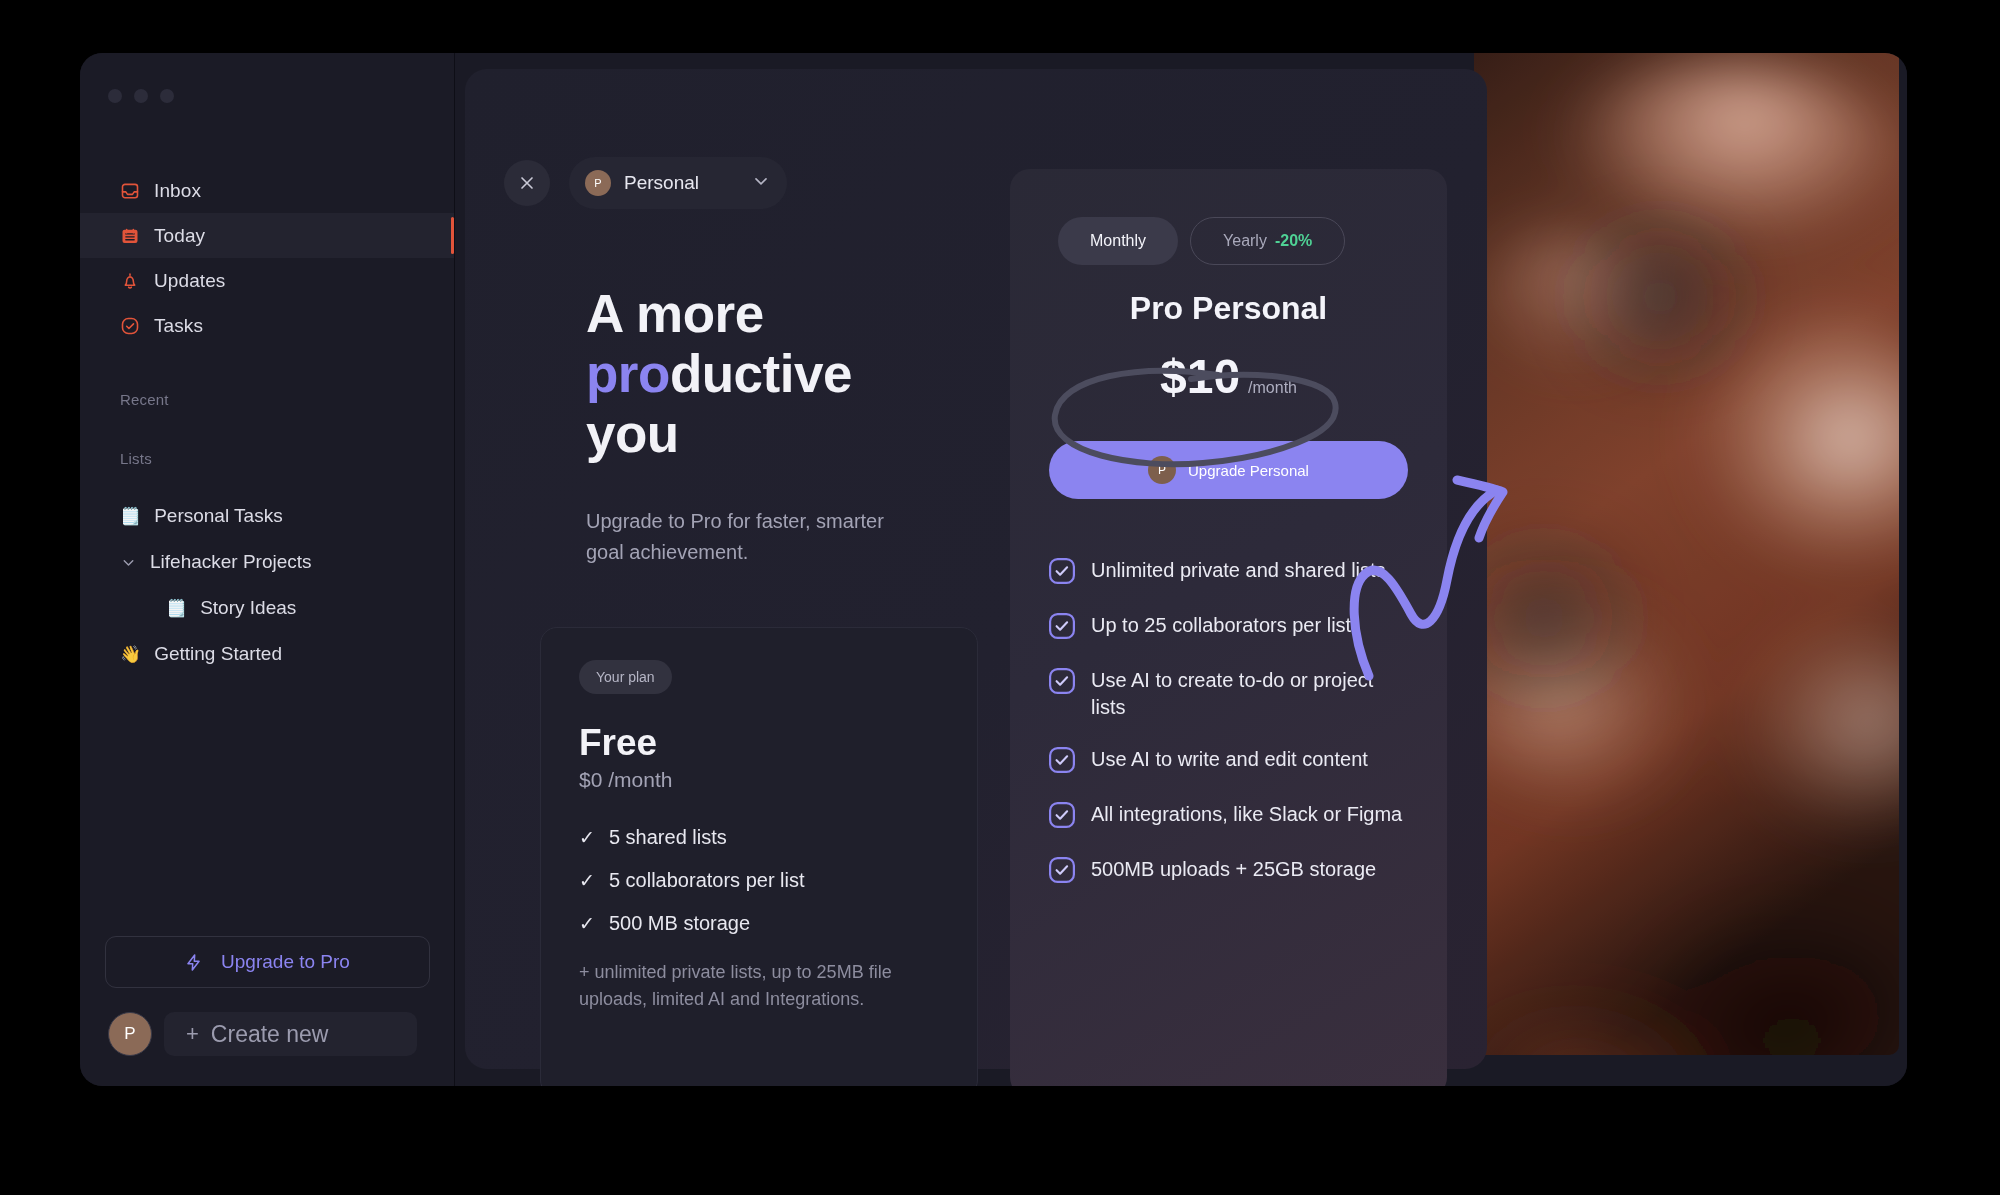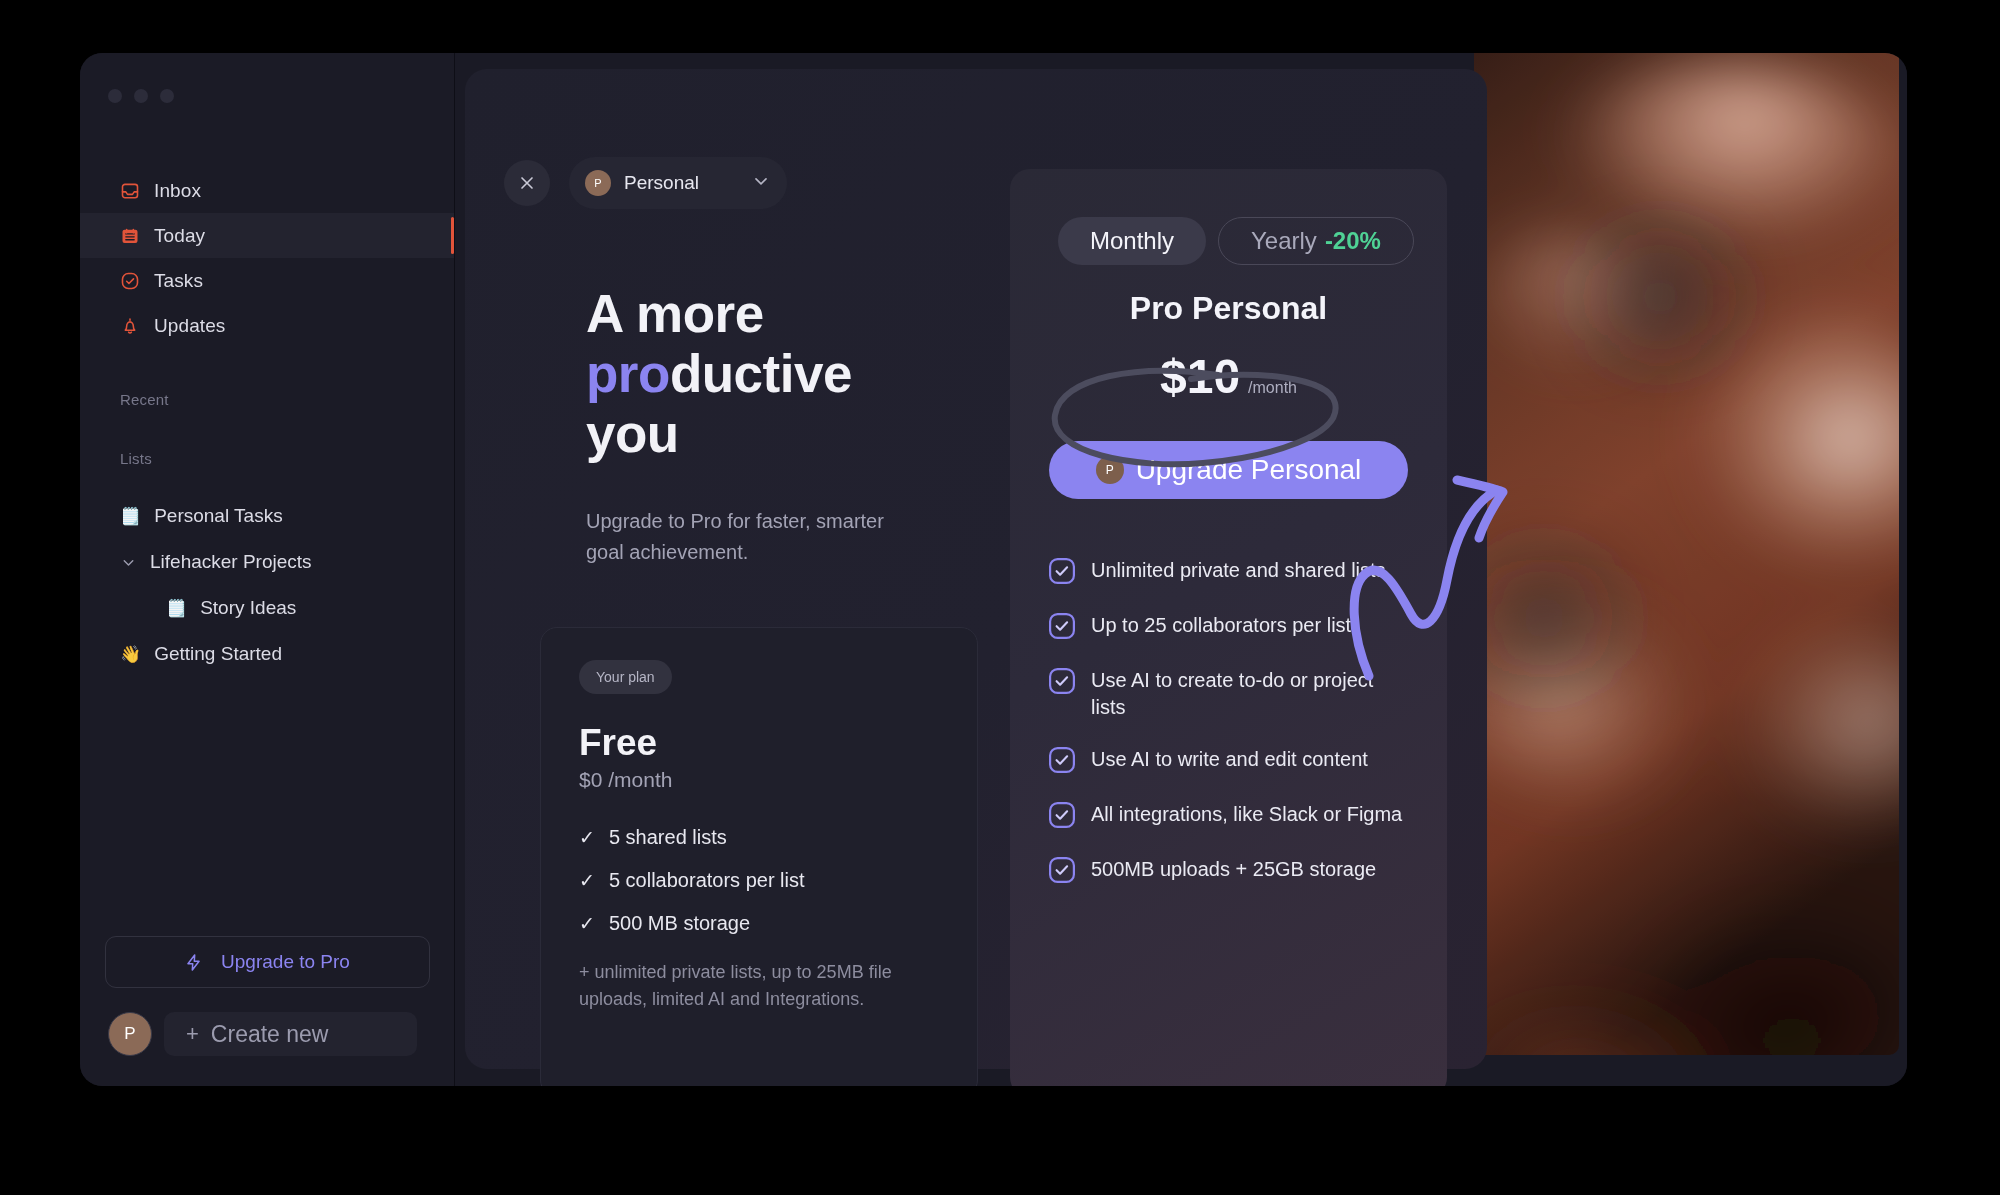--- a/index.html
+++ b/index.html
@@ -167,21 +167,21 @@
     position:absolute; left:545px; top:100px;
     width:437px; height:928px;
     background:linear-gradient(150deg,#2a2936 0%,#2d2a3a 45%,#3a2f3e 100%);
     border-radius:20px;
   }
   .billing-toggle{
     position:absolute; left:48px; top:48px; display:flex; gap:12px;
   }
   .bt{
     height:48px; border-radius:24px; display:flex;align-items:center;justify-content:center;
-    padding:0 32px; font-size:24px; cursor:pointer;
+    padding:0 32px; font-size:16px; cursor:pointer;
   }
   .bt.on{ background:#3b3a4a; color:#f4f4fa; font-weight:500; }
   .bt.off{ border:1px solid #4a4858; color:#a9a9bb; gap:8px; }
   .bt.off .pct{ color:#4fd295; font-weight:700; }
 
   .pro-title{
     position:absolute; left:0; top:121px; width:100%; text-align:center;
     font-size:32px;font-weight:700;color:#f4f4fa;
   }
   .pro-price{
@@ -193,21 +193,21 @@
   .cta{
     position:absolute; left:39px; top:272px;
     width:359px; height:58px; border-radius:29px;
     background:#8b84f0; display:flex;align-items:center;justify-content:center;
     gap:12px; cursor:pointer;
   }
   .cta .mini-av{
     width:28px;height:28px;border-radius:50%;background:#7d5f4c;
     color:#fff;font-size:12px;display:flex;align-items:center;justify-content:center;
   }
-  .cta .label{ font-size:28px;color:#fff; }
+  .cta .label{ font-size:15px;color:#fff; }
 
   .pro-feats{ position:absolute; left:39px; top:388px; width:358px; }
   .pro-feat{ display:flex; gap:16px; margin-bottom:24px; }
   .pf-ic{ flex:0 0 26px; margin-top:1px; }
   .pro-feat .txt{ font-size:20px;line-height:1.37;color:#eaeaf3; }
 </style>
 </head>
 <body>
 
 <div id="root">
@@ -241,36 +241,36 @@
               <path d="M7 9.5h10M7 13h10M7 16.5h10" stroke="#1b1b26" stroke-width="1.6"></path>
               <path d="M8 8.2v-4M16 8.2v-4" stroke="#e2543a"></path>
             </svg>
           </span>
           <span class="label">Today</span>
         </div>
 
         <div class="nav-item">
           <span class="nav-ic">
             <svg width="20" height="20" viewBox="0 0 24 24" fill="none" stroke="#e2543a" stroke-width="1.9" stroke-linecap="round" stroke-linejoin="round">
-              <rect x="3" y="3" width="18" height="18" rx="7"></rect>
-                <path d="M8 12.3l2.7 2.7L16.2 9.4"></path>
-            </svg>
-          </span>
-          <span class="label">Tasks</span>
-        </div>
-
-        <div class="nav-item">
-          <span class="nav-ic">
-            <svg width="20" height="20" viewBox="0 0 24 24" fill="none" stroke="#e2543a" stroke-width="1.9" stroke-linecap="round" stroke-linejoin="round">
               <path d="M6.4 17h11.2c-1.4-1.4-1.6-2.6-1.6-4.6 0-3.1-1.8-5.4-4-5.4s-4 2.3-4 5.4c0 2-.2 3.2-1.6 4.6z"></path>
               <path d="M10.4 19.5c.4.6 1 .9 1.6.9s1.2-.3 1.6-.9"></path>
               <path d="M12 5.2V3.6"></path>
             </svg>
           </span>
           <span class="label">Updates</span>
+        </div>
+
+        <div class="nav-item">
+          <span class="nav-ic">
+            <svg width="20" height="20" viewBox="0 0 24 24" fill="none" stroke="#e2543a" stroke-width="1.9" stroke-linecap="round" stroke-linejoin="round">
+              <rect x="3" y="3" width="18" height="18" rx="7"></rect>
+                <path d="M8 12.3l2.7 2.7L16.2 9.4"></path>
+            </svg>
+          </span>
+          <span class="label">Tasks</span>
         </div>
       </div>
 
       <div class="sec-label sec-recent">Recent</div>
       <div class="sec-label sec-lists">Lists</div>
 
       <div class="lists">
 
         <div class="list-item">
           <span class="emoji">🗒️</span>

